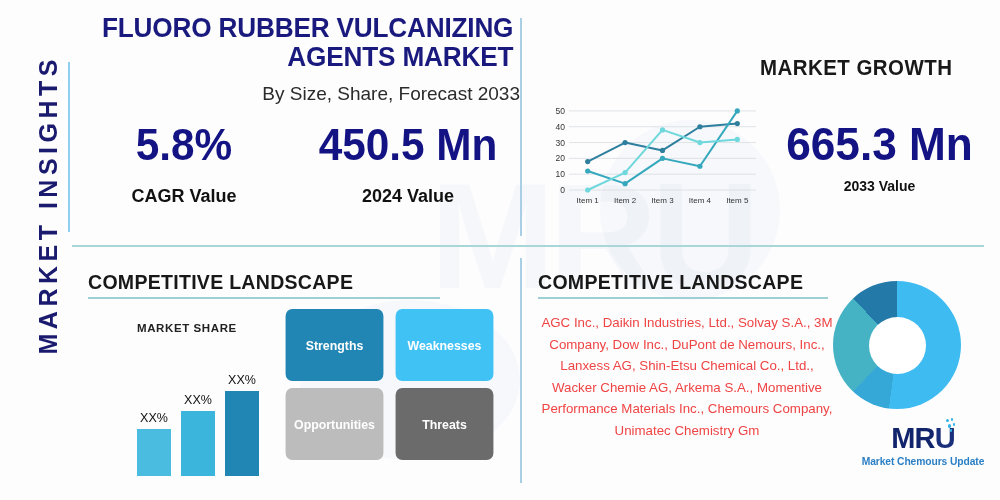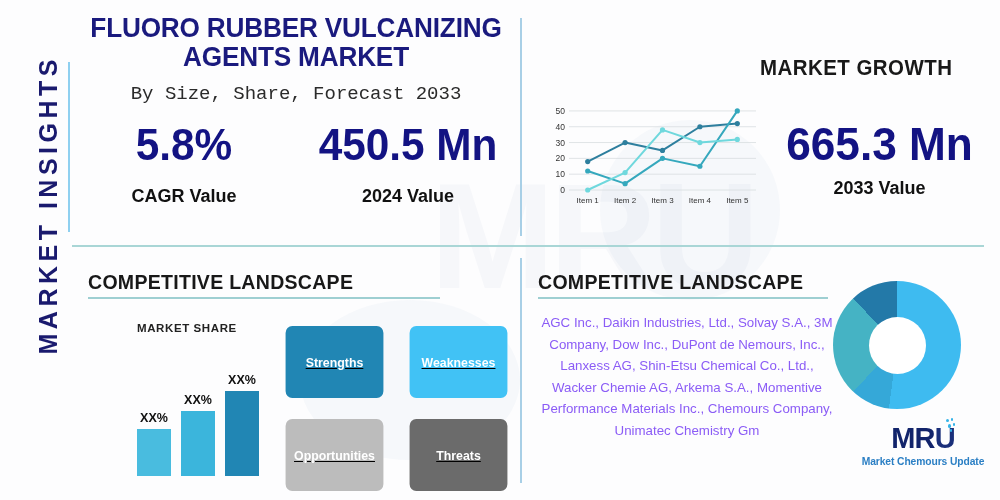--- a/index.html
+++ b/index.html
@@ -43,29 +43,29 @@
   .vdiv-mid-bot{
     position:absolute;left:520px;top:258px;width:2px;height:225px;
     background:#a8cfe6;z-index:4;
   }
   .hdiv{
     position:absolute;left:72px;top:245px;width:912px;height:1.5px;
     background:#a9d6d6;z-index:4;
   }
 
   
-  .title-block{position:absolute;left:72px;top:14px;width:448px;text-align:center;z-index:5;}
+  .title-block{position:absolute;left:72px;top:14px;width:448px;text-align:right;z-index:5;}
   .main-title{
     font-size:27px;font-weight:bold;line-height:1.08;
     color:#1a1a7e;letter-spacing:-0.2px;
     font-family:"Liberation Sans Narrow","Liberation Sans",sans-serif;
     transform:scaleX(0.97);
   }
   .sub-title{
-    margin-top:11px;font-size:19px;color:#2b2b2b;font-weight:normal;font-family:Liberation Mono, monospace;
+    margin-top:11px;font-size:19px;color:#2b2b2b;font-weight:normal;
   }
   .kpi-row{
     position:absolute;left:72px;top:122px;width:448px;
     display:flex;z-index:5;
   }
   .kpi{flex:1;text-align:center;}
   .kpi-value{
     font-size:45px;font-weight:bold;color:#131383;line-height:1;
     font-family:"Liberation Sans Narrow","Liberation Sans",sans-serif;
     transform:scaleX(0.94);
@@ -94,52 +94,52 @@
     white-space:nowrap;
   }
   .mg-value{
     position:absolute;left:772px;top:120px;width:215px;text-align:center;z-index:5;
     font-size:47px;font-weight:bold;color:#131383;line-height:1;
     font-family:"Liberation Sans Narrow","Liberation Sans",sans-serif;
     transform:scaleX(0.94);
   }
   .mg-label{
     position:absolute;left:772px;top:178px;width:215px;text-align:center;z-index:5;
-    font-size:18px;font-weight:bold;color:#111;
+    font-size:14px;font-weight:bold;color:#111;
   }
 
   
   .barchart{position:absolute;left:92px;top:322px;z-index:5;margin-left:45px;}
   .bc-caption{
     font-size:11.5px;font-weight:bold;color:#222;letter-spacing:0.6px;
     margin-bottom:4px;
   }
   .bars{display:flex;align-items:flex-end;gap:10px;height:138px;}
   .bar-col{width:34px;display:flex;flex-direction:column;
            align-items:center;justify-content:flex-end;height:100%;}
-  .bar-lbl{font-size:12.5px;font-weight:bold;color:#111;margin-bottom:4px;}
+  .bar-lbl{font-size:12.5px;font-weight:normal;color:#111;margin-bottom:4px;}
   .bar-rect{width:100%;}
 
   
   .swot{
-    position:absolute;left:283px;top:326px;z-index:5;
+    position:absolute;left:283px;top:309px;z-index:5;
     display:grid;grid-template-columns:103px 103px;
-    grid-template-rows:72px 72px;gap:21px;text-decoration:underline;
+    grid-template-rows:72px 72px;gap:7px;
   }
   .swot-box{
     border-radius:7px;display:flex;align-items:center;justify-content:center;
     color:#fff;font-size:13px;font-weight:bold;
     font-family:"Liberation Sans Narrow","Liberation Sans",sans-serif;
     transform:scaleX(0.95);
   }
 
   
   .companies{
     position:absolute;left:538px;top:312px;width:298px;z-index:5;
-    text-align:center;font-size:13.3px;line-height:1.62;color:#8b5cf6;
+    text-align:center;font-size:13.3px;line-height:1.62;color:#ef4444;
   }
 
   
   .donut-wrap{position:absolute;left:833px;top:281px;z-index:5;}
   .donut{
     width:128px;height:128px;border-radius:50%;position:relative;
   }
   .donut-hole{
     position:absolute;left:50%;top:50%;width:57px;height:57px;
     margin:-28.5px 0 0 -28.5px;background:#ffffff;border-radius:50%;

